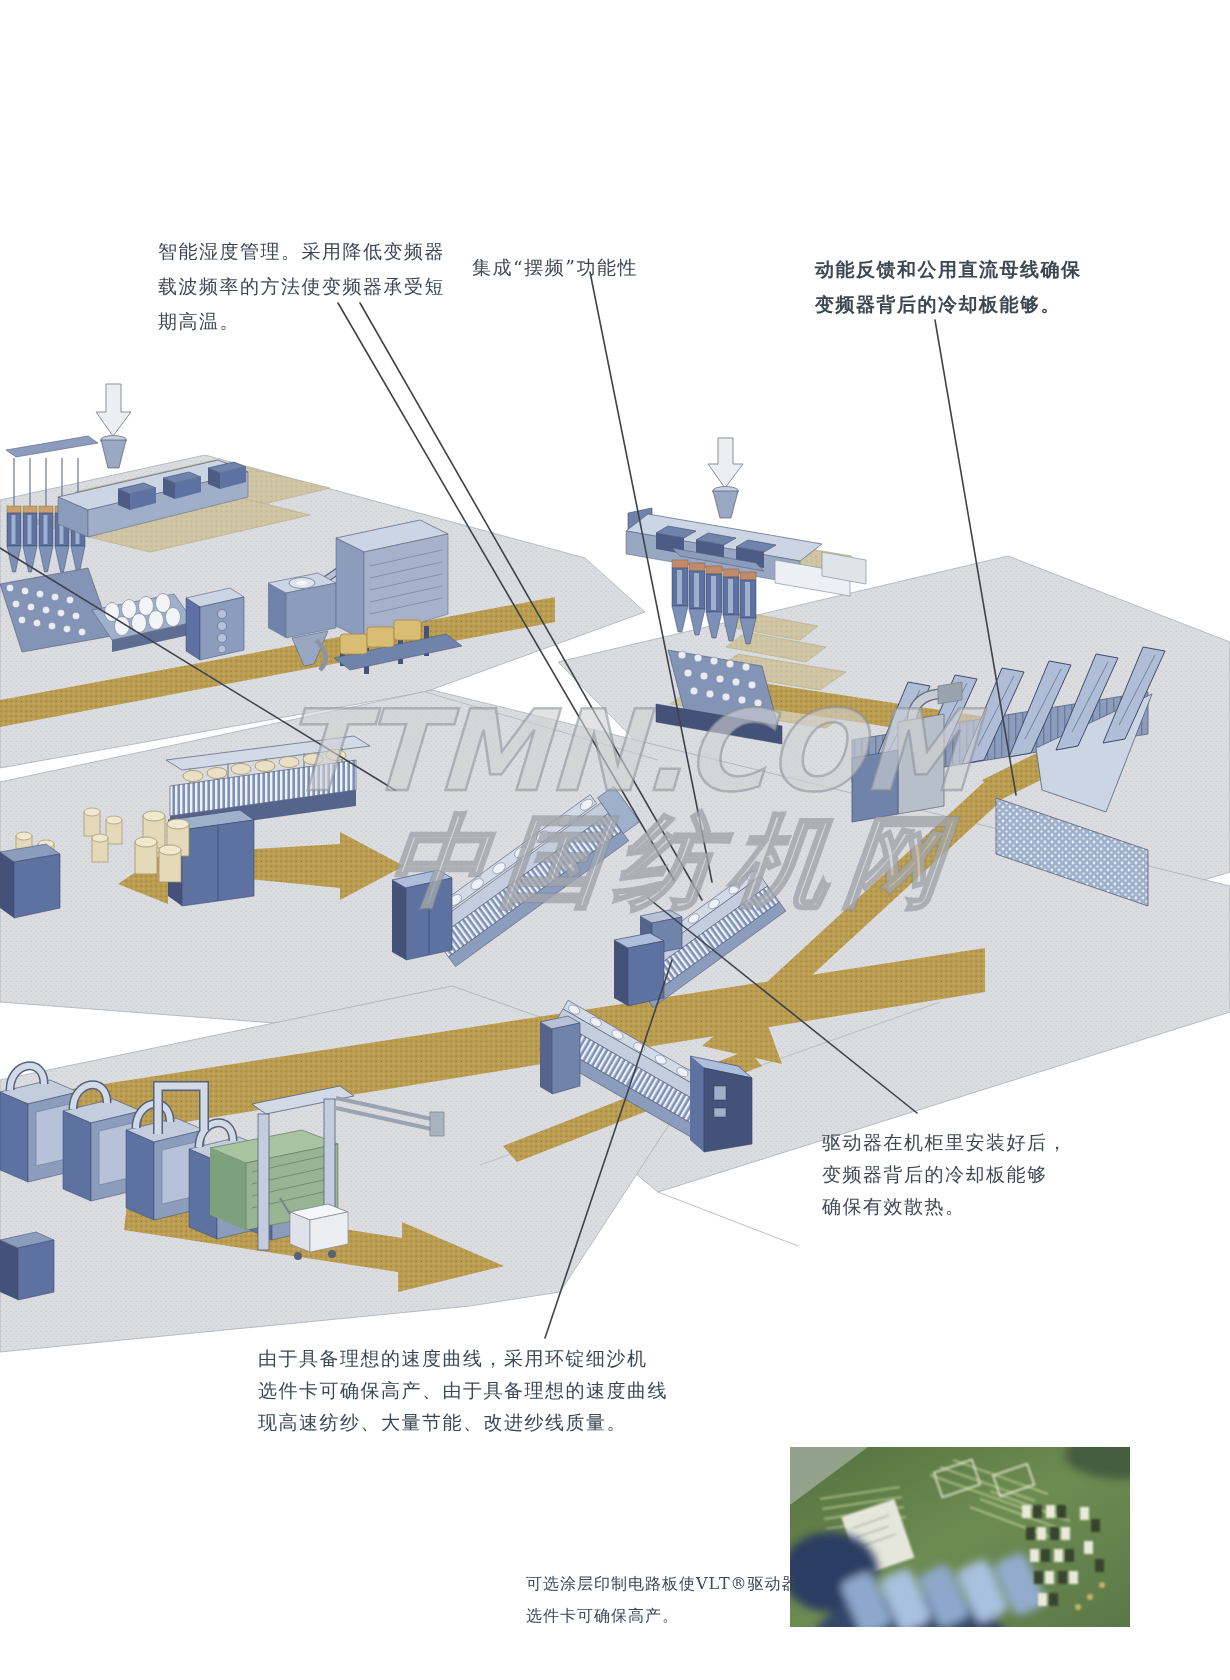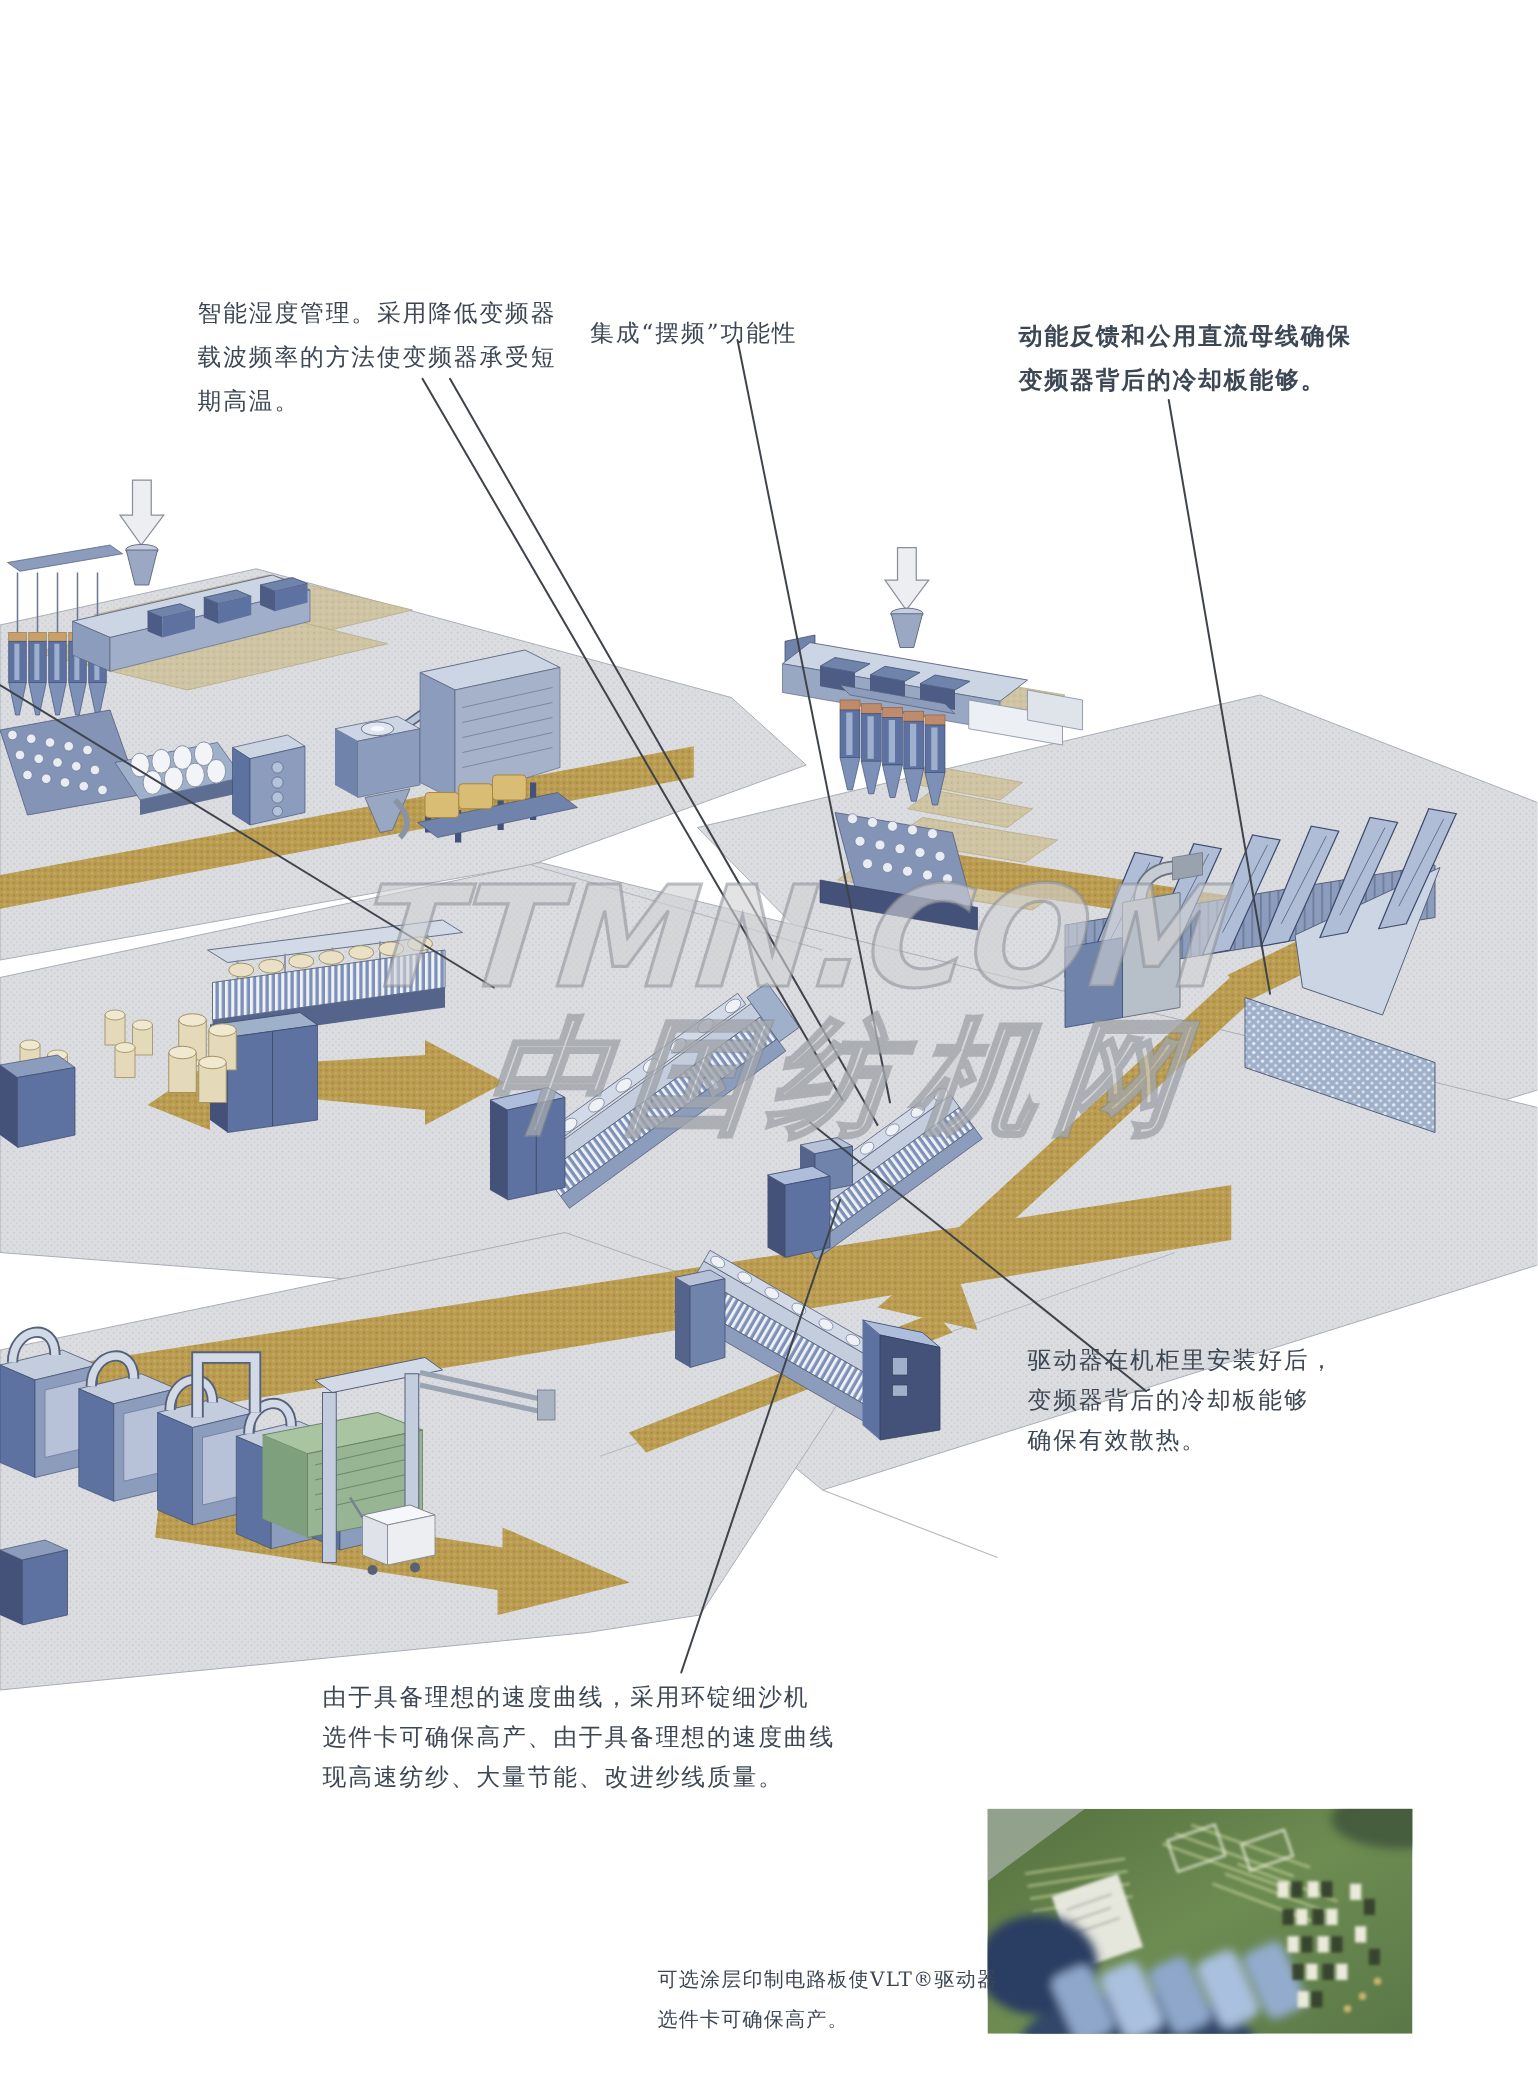--- a/index.html
+++ b/index.html
@@ -6,21 +6,21 @@
   .page{position:relative;width:1230px;height:1680px;background:#ffffff;overflow:hidden;
         font-family:"DejaVu Serif","Liberation Serif",serif;}
   svg{display:block;}
   .scene{position:absolute;left:0;top:0;z-index:1;}
   .photo{position:absolute;left:790px;top:1447px;z-index:2;}
   .ann{position:absolute;z-index:10;color:#3d4754;font-size:19px;letter-spacing:1.5px;}
   .ann .ln{height:35px;line-height:35px;white-space:nowrap;}
   #ann-humidity{left:112px;top:234px;margin-left:46px;}
   #ann-wobble{left:472px;top:250px;}
   #ann-kinetic{left:815px;top:252px;font-weight:bold;}
-  #ann-cooling{left:822px;top:1072px;}
+  #ann-cooling{left:822px;top:1126px;}
   #ann-cooling .ln{height:32px;line-height:32px;}
   #ann-speed{left:258px;top:1342px;}
   #ann-speed .ln{height:32px;line-height:32px;}
   #ann-pcb{left:526px;top:1568px;font-size:16px;letter-spacing:1px;}
   #ann-pcb .ln{height:32px;line-height:32px;}
   .wm{position:absolute;z-index:5;font-family:"DejaVu Sans","Liberation Sans",sans-serif;
       font-weight:bold;font-style:italic;color:rgba(255,255,255,0.40);
       -webkit-text-stroke:2.5px rgba(135,140,148,0.52);
       text-shadow:0 0 1px rgba(120,124,130,0.35);
       transform:skewX(-6deg);white-space:nowrap;pointer-events:none;}

